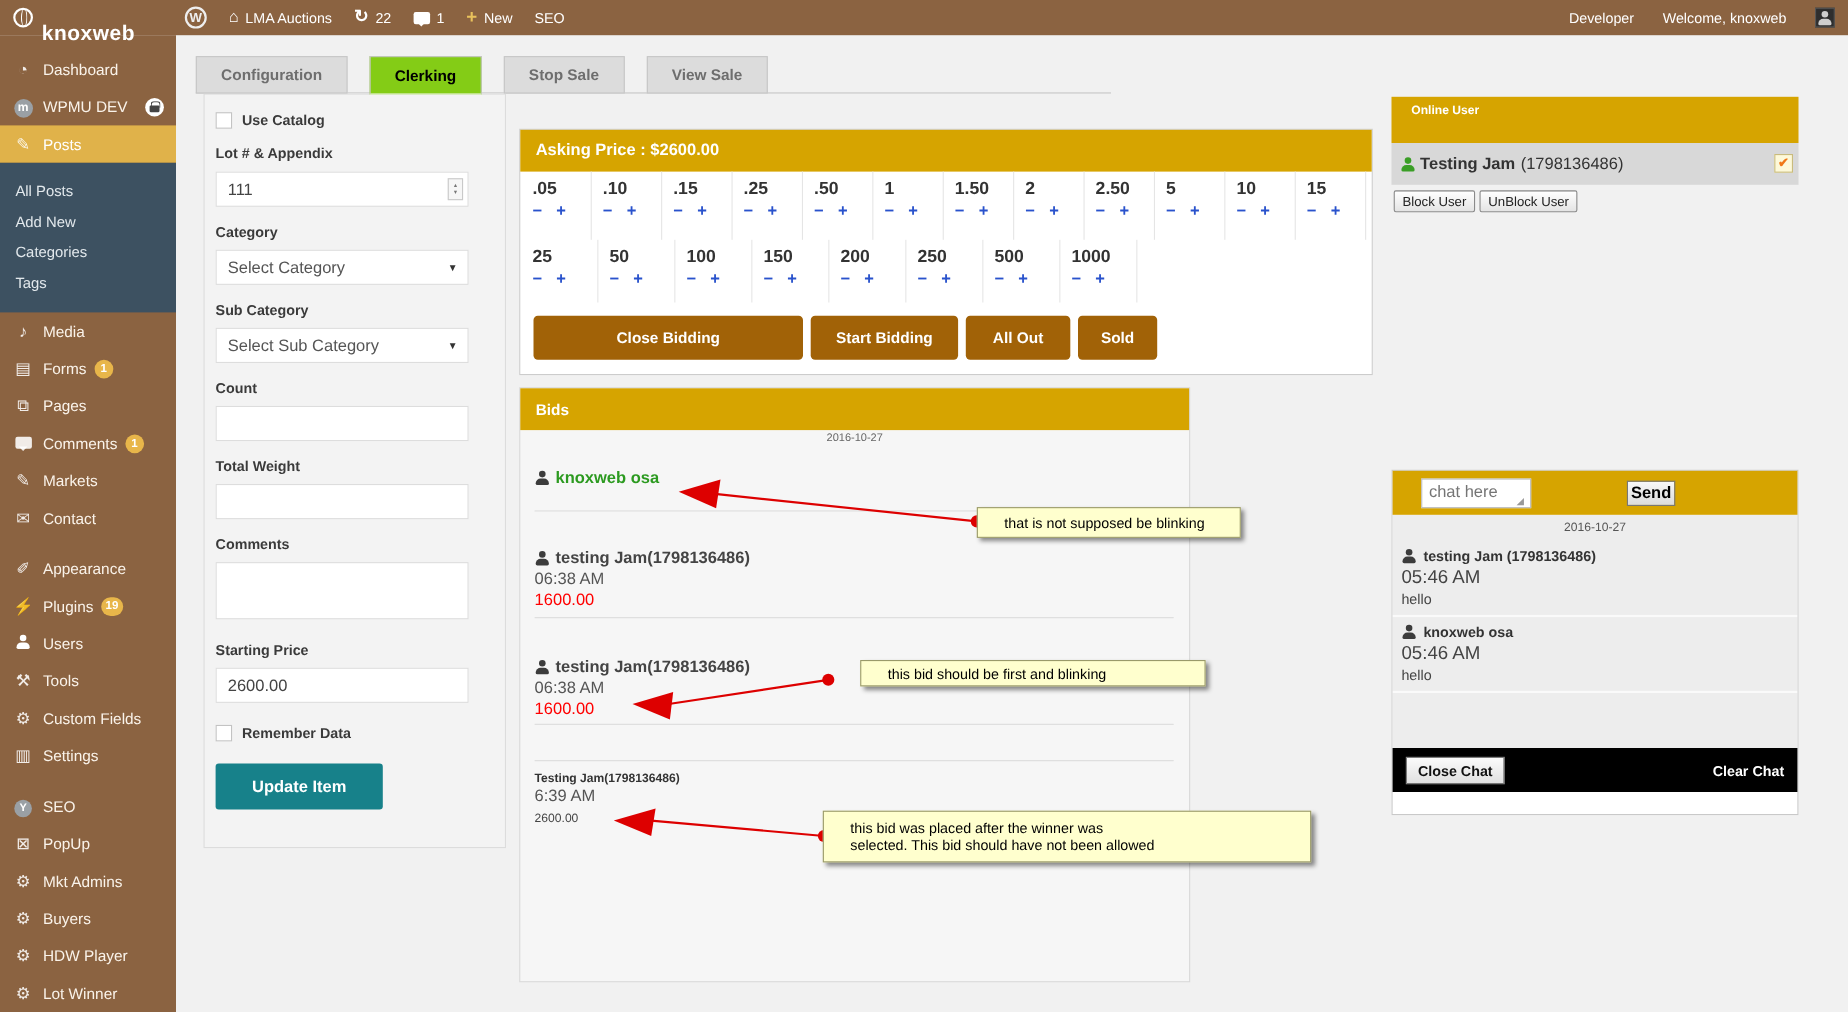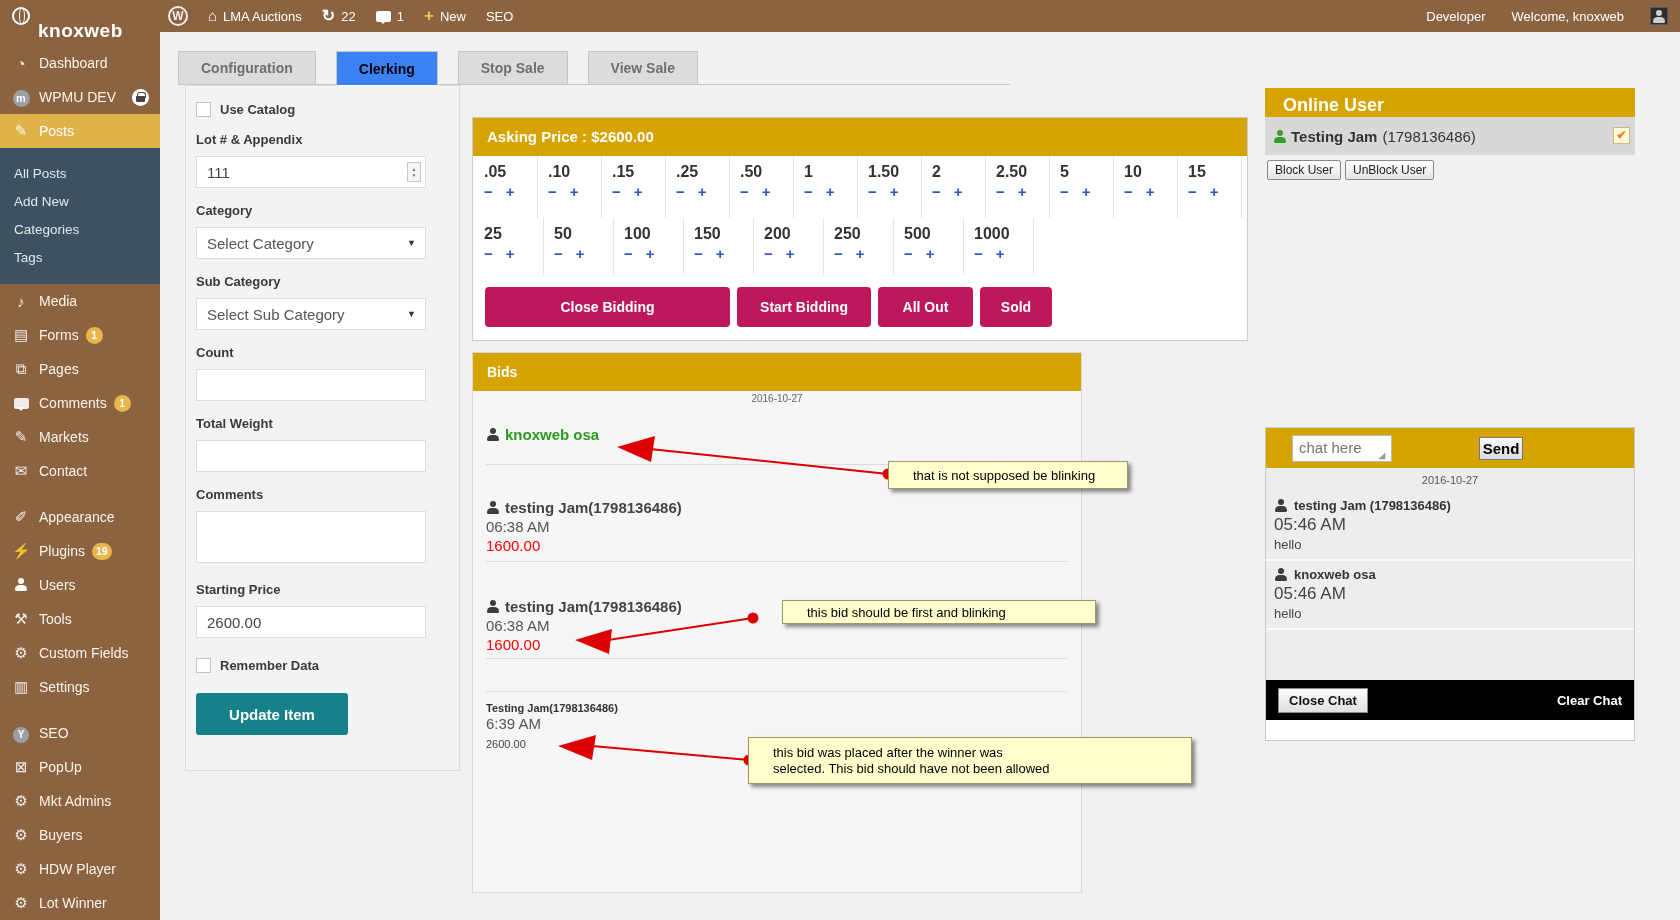--- a/index.html
+++ b/index.html
@@ -38,21 +38,21 @@
   .lock-badge::after { content:""; position:absolute; left:4px; top:7px; width:9px; height:6px; background:#444; border-radius:1px; }
   .seo-circle { width:16px; height:16px; border-radius:50%; background:#9aa0a5; color:#fff; font-size:10px; font-weight:bold; text-align:center; line-height:16px; display:inline-block; }
 
   
   .content { position:absolute; left:160px; top:32px; width:1520px; height:888px; background:#f1f1f1; }
 
   
   .tab-underline { position:absolute; left:18px; top:52px; width:832px; height:1px; background:#c6c6c6; }
   .tabs { position:absolute; left:18px; top:19px; display:flex; gap:20px; z-index:2; }
   .tab { height:34px; padding:0 22px; background:#dcdcdc; border:1px solid #c6c6c6; font-size:14px; font-weight:bold; color:#6e6e6e; display:flex; align-items:center; cursor:pointer; }
-  .tab.active { background:#3b82f6; color:#000; height:35px; border-bottom-color:#fafafa; }
+  .tab.active { background:#84cc16; color:#000; height:35px; border-bottom-color:#fafafa; }
 
   
   .form-panel { position:absolute; left:25px; top:53px; width:275px; height:686px; background:#f3f3f3; border:1px solid #dcdcdc; padding:12px 10px; }
   .cb-row { display:flex; align-items:center; gap:9px; margin:4px 0 2px; }
   .cb { width:15px; height:15px; background:#fff; border:1px solid #c3c3c3; display:inline-block; cursor:pointer; }
   .cb-label { font-size:13px; font-weight:bold; color:#3a3a3a; }
   .flabel { font-size:13px; font-weight:bold; color:#3a3a3a; margin:15px 0 9px; }
   .finput { width:230px; height:32px; background:#fff; border:1px solid #ddd; padding:0 10px; font-size:15px; color:#444; font-family:"Liberation Sans",sans-serif; }
   .lot-wrap { position:relative; width:230px;text-decoration:underline; }
   .stepper { position:absolute; right:5px; top:6px; width:14px; height:20px; border:1px solid #c9c9c9; background:#f6f6f6; display:flex; flex-direction:column; align-items:center; justify-content:center; font-size:5px; color:#777; line-height:6px; cursor:pointer; }
@@ -70,21 +70,21 @@
   .inc-row { display:flex; padding-left:1px; }
   .inc-row1 { height:62px; }
   .inc-row2 { height:57px; }
   .inc { border-right:1px solid #e5e5e5; padding:5px 0 0 10px; }
   .inc-row1 .inc { width:64px; }
   .inc-row2 .inc { width:70px; }
   .inc-num { font-size:16px; font-weight:bold; color:#333; line-height:22px; }
   .inc-ctrl { display:flex; gap:13px; font-size:15px; font-weight:bold; color:#2952cc; line-height:18px; }
   .inc-ctrl span { cursor:pointer; }
   .act-row { display:flex; gap:7px; padding:12px 0 0 12px; }
-  .act-btn { height:40px; background:#be185d; color:#fff; border:none; border-radius:4px; font-size:14px; font-weight:bold; cursor:pointer; font-family:"Liberation Sans",sans-serif; }
+  .act-btn { height:40px; background:#a16207; color:#fff; border:none; border-radius:4px; font-size:14px; font-weight:bold; cursor:pointer; font-family:"Liberation Sans",sans-serif; }
   .act-close { width:245px; } .act-start { width:134px; } .act-allout { width:95px; } .act-sold { width:72px; }
 
   
   .bids-panel { position:absolute; left:312px; top:320px; width:610px; height:541px; background:#f6f6f6; border:1px solid #d9d9d9; }
   .bids-hd { height:38px; font-size:14px; padding:11px 0 0 14px; }
   .bids-date { position:absolute; top:40px; left:0; right:0; text-align:center; font-size:10px; color:#666; }
   .bid { position:absolute; left:13px; right:14px; }
   .bid-user { font-size:15px; font-weight:bold; color:#444; display:flex; align-items:center; gap:6px; height:20px; }
   .bid-user.green { color:#2c9a20; }
   .bid-time { font-size:15px; color:#555; height:20px; line-height:20px; }
@@ -102,21 +102,21 @@
   
   .note { position:absolute; background:#ffffce; border:1px solid #9a9a6a; box-shadow:3px 3px 4px rgba(0,0,0,.45); font-size:13px; color:#000; display:flex; flex-direction:column; justify-content:center; padding-left:24px; z-index:20; }
   .note1 { left:728px; top:429px; width:240px; height:28px; }
   .note2 { left:622px; top:568px; width:314px; height:24px; }
   .note3 { left:588px; top:705px; width:444px; height:47px; line-height:16px; }
 
   .arrows { position:absolute; left:0; top:0; width:1520px; height:888px; pointer-events:none; z-index:19; }
 
   
   .online-panel { position:absolute; left:1105px; top:56px; width:370px; }
-  .online-hd { height:29px; font-size:18px; padding:7px 0 0 18px; }
+  .online-hd { height:42px; font-size:11px; padding:7px 0 0 18px; }
   .online-row { height:38px; background:#d8d8d8; display:flex; align-items:center; padding-left:8px; gap:5px; position:relative; }
   .online-name { font-size:15px; font-weight:bold; color:#333; }
   .online-id { font-size:15px; color:#333; font-weight:normal; }
   .cb-checked { position:absolute; right:5px; top:10px; width:17px; height:17px; background:#fdf9d9; border:1px solid #c9bb7d; color:#f07818; font-size:12px; font-weight:bold; line-height:15px; text-align:center; cursor:pointer; }
   .online-btns { margin-top:5px; display:flex; gap:4px; padding-left:2px; }
   .mini-btn { font-size:12px; color:#222; background:linear-gradient(#fff,#e4e4e4); border:1px solid #8a8a8a; border-radius:2px; padding:2px 7px; cursor:pointer; font-family:"Liberation Sans",sans-serif; }
 
   
   .chat-panel { position:absolute; left:1105px; top:395px; width:370px; height:314px; background:#fff; border:1px solid #c9c9c9; }
   .chat-hd { height:40px; position:relative; }

